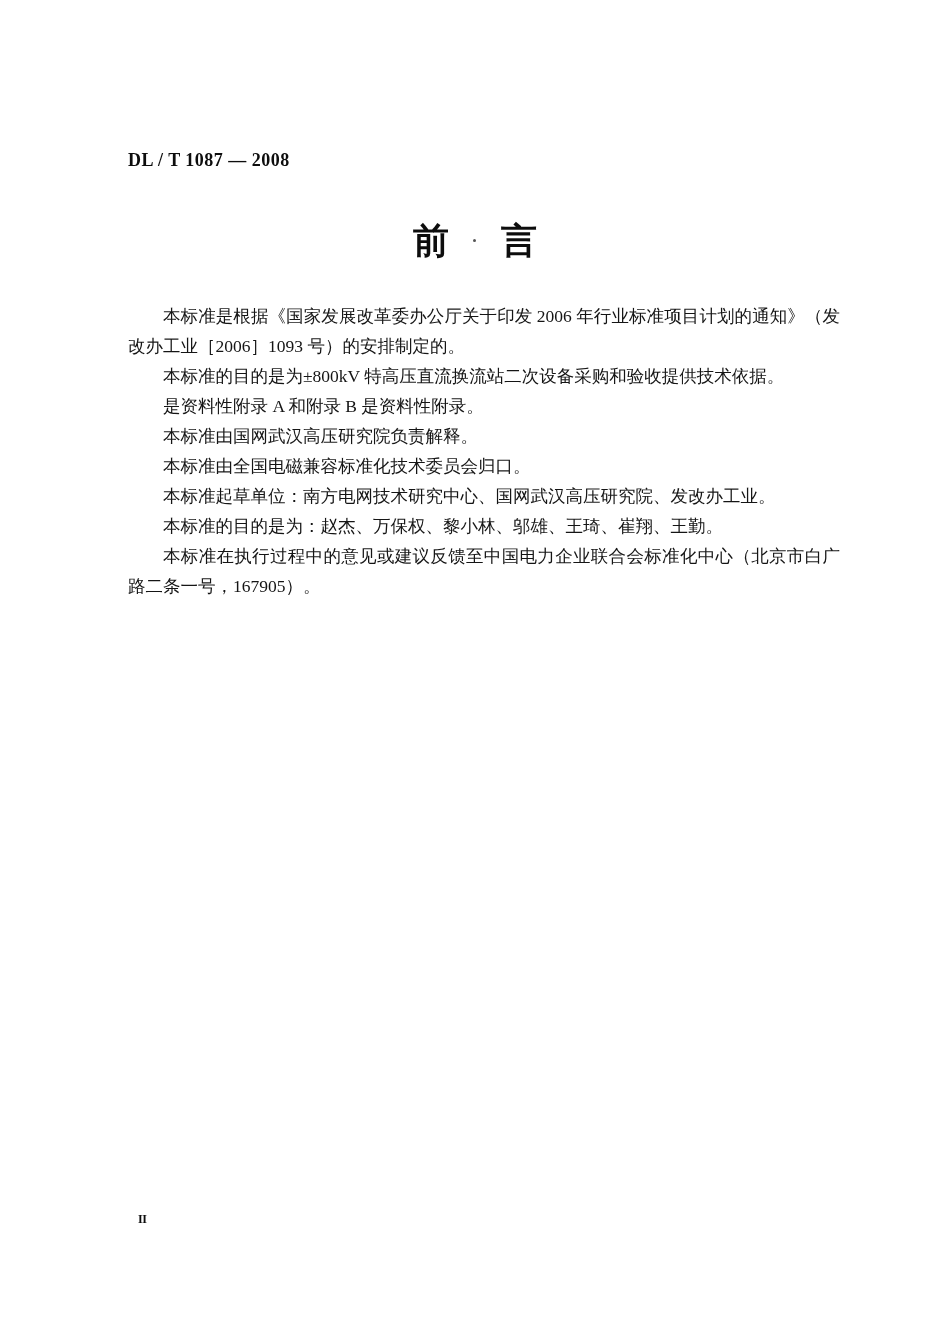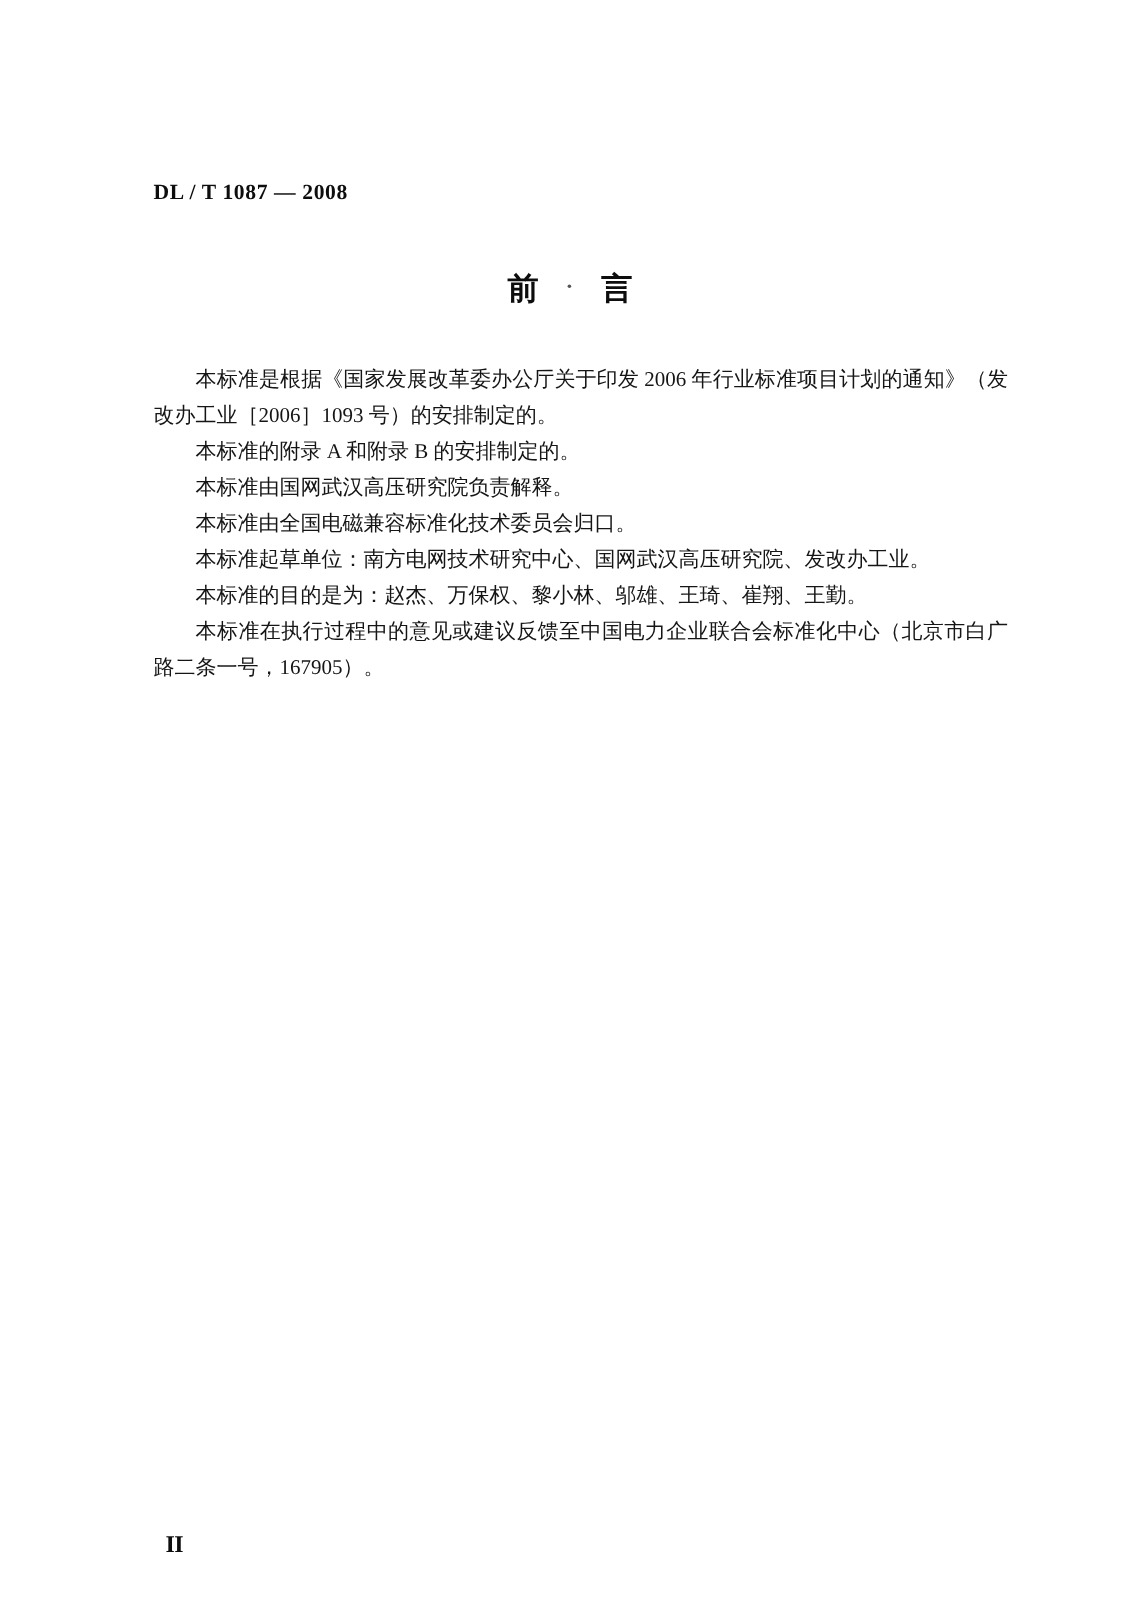--- a/index.html
+++ b/index.html
@@ -26,21 +26,21 @@
     color: #0d0d0d;
     white-space: nowrap;
   }
   .title {
     position: absolute;
     left: 0;
     top: 224px;
     width: 950px;
     margin: 0;
     text-align: center;
-    font-size: 26px;
+    font-size: 36px;
     font-weight: bold;
     color: #0d0d0d;
     line-height: 34px;
   }
   .title .title-gap {
     display: inline-block;
     width: 52px;
     vertical-align: middle;
     position: relative;
     height: 30px;
@@ -65,39 +65,40 @@
     color: #151515;
   }
   .body-text p {
     margin: 0;
     padding: 0;
     text-indent: 2em;
   }
   .page-number {
     position: absolute;
     left: 138px;
-    top: 1276px;
-    font-size: 20px;
+    top: 1212px;
+    font-size: 12px;
     font-weight: bold;
     color: #0d0d0d;
     letter-spacing: -0.5px;
   }
 </style>
 </head>
 <body>
 
 <div class="page">
 
   <div class="header-code">DL / T 1087 — 2008</div>
 
   <h1 class="title"><span>前</span><span class="title-gap"><span class="dot"></span></span><span>言</span></h1>
 
   <div class="body-text">
     <p>本标准是根据《国家发展改革委办公厅关于印发 2006 年行业标准项目计划的通知》（发改办工业［2006］1093 号）的安排制定的。</p>
-    <p>本标准的附录 A 和附录 B 的安排制定的。</p>
+    <p>本标准的目的是为±800kV 特高压直流换流站二次设备采购和验收提供技术依据。</p>
+    <p>是资料性附录 A 和附录 B 是资料性附录。</p>
     <p>本标准由国网武汉高压研究院负责解释。</p>
     <p>本标准由全国电磁兼容标准化技术委员会归口。</p>
     <p>本标准起草单位：南方电网技术研究中心、国网武汉高压研究院、发改办工业。</p>
     <p>本标准的目的是为：赵杰、万保权、黎小林、邬雄、王琦、崔翔、王勤。</p>
     <p>本标准在执行过程中的意见或建议反馈至中国电力企业联合会标准化中心（北京市白广路二条一号，167905）。</p>
   </div>
 
   <div class="page-number">II</div>
 
 </div>

